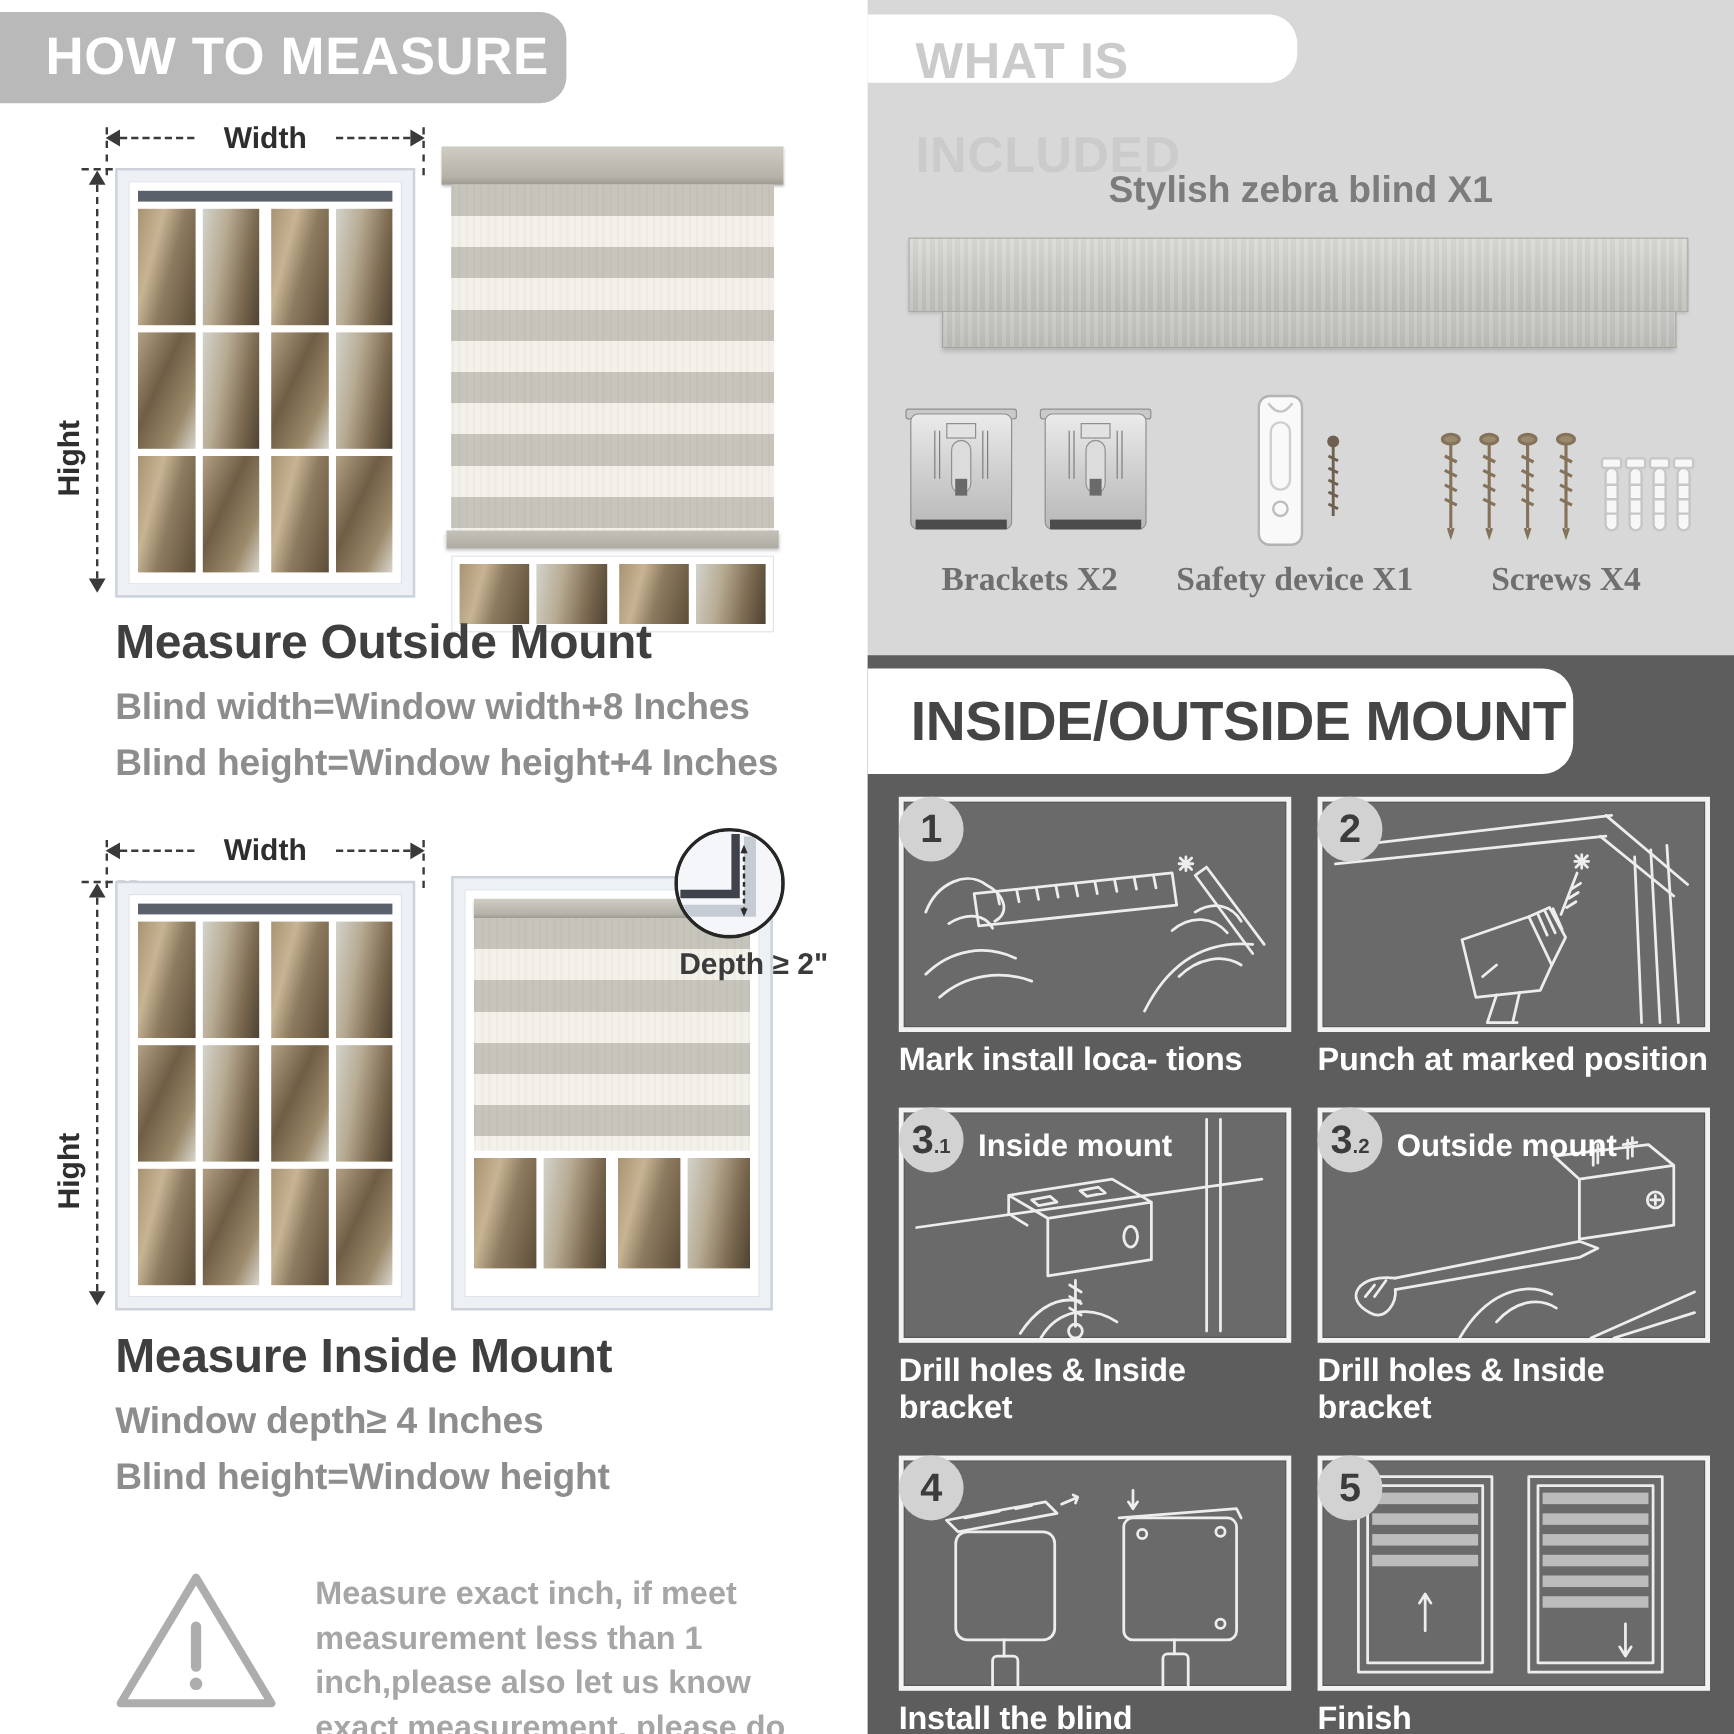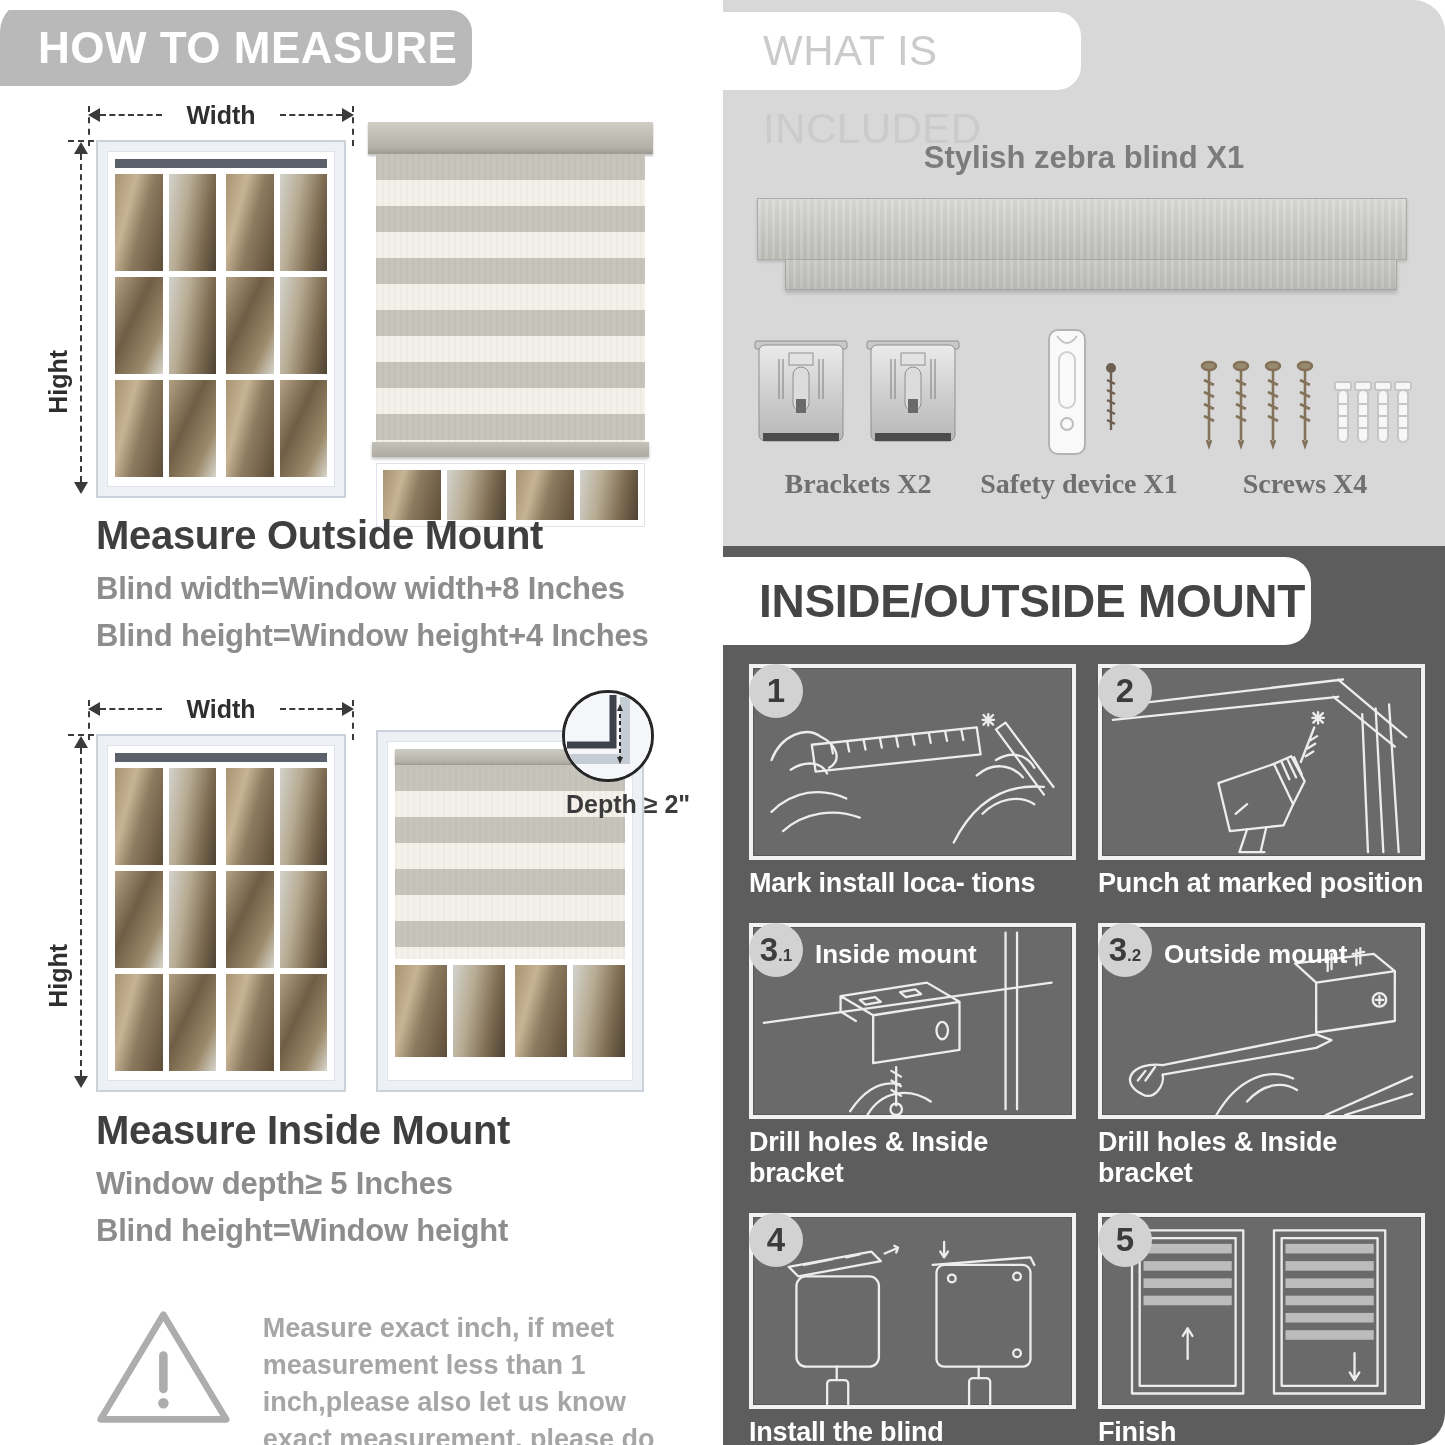--- a/index.html
+++ b/index.html
@@ -1,17 +1,17 @@
 <!DOCTYPE html>
 <html><head>
 <meta charset="utf-8">
 <style>
   html,body{margin:0;padding:0;background:#fff;}
   *{box-sizing:border-box;font-family:"Liberation Sans",sans-serif;}
-  #canvas{position:relative;width:1445px;height:1445px;background:#ffffff;overflow:hidden;border-radius:32px;}
+  #canvas{position:relative;width:1445px;height:1445px;background:#ffffff;overflow:hidden;}
 
   
   .howto-box{position:absolute;left:0;top:10px;width:472px;height:76px;background:#b9b9b9;
     border-radius:0 22px 22px 0;color:#fff;font-size:44px;font-weight:700;letter-spacing:.5px;
     line-height:76px;padding-left:38px;}
 
   
   .h-arrow{position:absolute;height:40px;}
   .h-arrow .row{display:flex;align-items:center;height:26px;}
   .h-arrow .ah{width:0;height:0;border-top:7px solid transparent;border-bottom:7px solid transparent;}
@@ -64,22 +64,22 @@
 
   .detail-circle{position:absolute;width:92px;height:92px;border:3px solid #262626;border-radius:50%;
     background:#fff;overflow:hidden;}
   .depth-lbl{position:absolute;font-size:25px;font-weight:700;color:#3b3b3b;}
 
   .warning{position:absolute;display:flex;align-items:flex-start;gap:28px;width:580px;}
   .warning .wtxt{font-size:27px;font-weight:700;color:#a6a6a6;line-height:37px;width:430px;padding-top:10px;}
 
   
   .panel-top{position:absolute;left:723px;top:0;width:722px;height:546px;background:#d8d8d8;}
-  .included-box{position:absolute;left:0;top:12px;width:358px;height:78px;background:#fff;
-    border-radius:0 24px 24px 0;color:#cbcbcb;font-size:42px;font-weight:400;line-height:78px;
+  .included-box{position:absolute;left:0;top:12px;width:358px;height:57px;background:#fff;
+    border-radius:0 24px 24px 0;color:#cbcbcb;font-size:42px;font-weight:700;line-height:78px;
     padding-left:40px;letter-spacing:.5px;}
   .product-lbl{position:absolute;left:0;top:140px;width:100%;text-align:center;
     font-size:31px;font-weight:700;color:#7c7c7c;}
   .headrail{position:absolute;left:34px;top:198px;width:650px;}
   .headrail .bar{height:62px;background:
     repeating-linear-gradient(90deg,rgba(255,255,255,.12) 0 3px,rgba(0,0,0,.02) 3px 7px),
     linear-gradient(180deg,#d8d8d4,#c6c6c2 60%,#bcbcb8);
     border:1px solid #aaaaa6;box-shadow:0 2px 3px rgba(0,0,0,.15);}
   .headrail .strip{margin-left:28px;width:612px;height:30px;background:
     repeating-linear-gradient(90deg,rgba(255,255,255,.1) 0 3px,rgba(0,0,0,.02) 3px 7px),
@@ -257,21 +257,21 @@
       <path d="M2,52 H48 V2" stroke="#3e434b" stroke-width="7" fill="none"></path>
       <path d="M55,14 V68" stroke="#2b2b2b" stroke-width="2" stroke-dasharray="4 3" fill="none"></path>
       <path d="M52,18 L55,11 L58,18 Z" fill="#2b2b2b"></path>
       <path d="M52,64 L55,71 L58,64 Z" fill="#2b2b2b"></path>
     </svg>
   </div>
   <div class="depth-lbl" style="left:566px;top:790px;">Depth ≥ 2"</div>
 
   <div class="sec-title" style="left:96px;top:1108px;">Measure Inside Mount</div>
   <div class="sec-lines" style="left:96px;top:1160px;">
-    <div>Window depth≥ 5 Inches</div>
+    <div>Window depth≥ 4 Inches</div>
     <div>Blind height=Window height</div>
   </div>
 
   <div class="warning" style="left:92px;top:1300px;">
     <svg width="150" height="135" viewBox="0 0 150 135">
       <path d="M75,12 L141,122 L9,122 Z" fill="none" stroke="#adadad" stroke-width="7" stroke-linejoin="round"></path>
       <line x1="75" y1="55" x2="75" y2="90" stroke="#adadad" stroke-width="9" stroke-linecap="round"></line>
       <circle cx="75" cy="105" r="5.5" fill="#adadad"></circle>
     </svg>
     <div class="wtxt">Measure exact inch, if meet measurement less than 1 inch,please also let us know exact measurement, please do not leave it</div>

